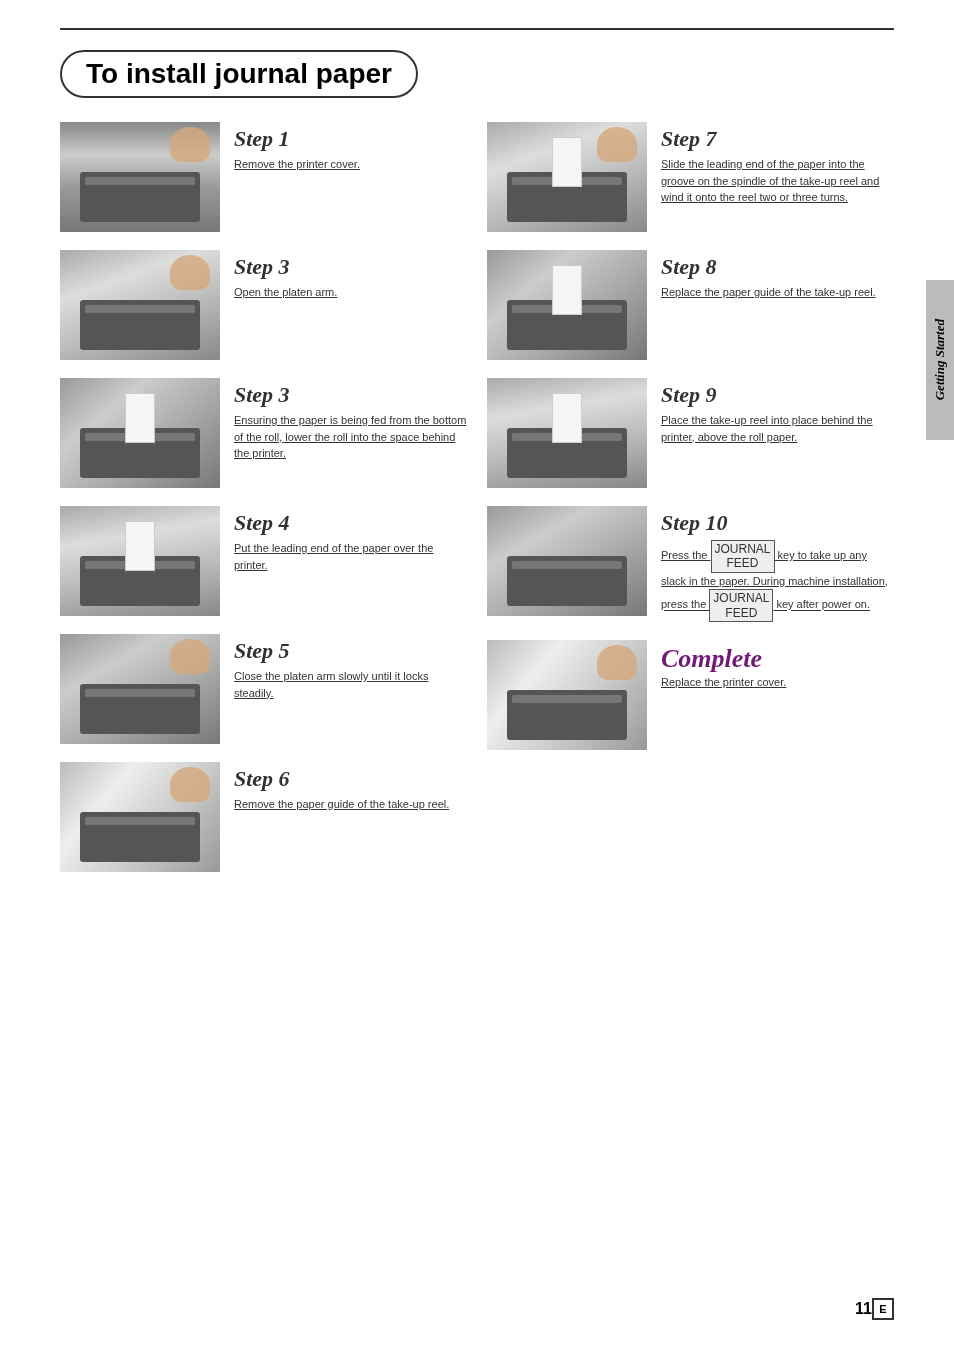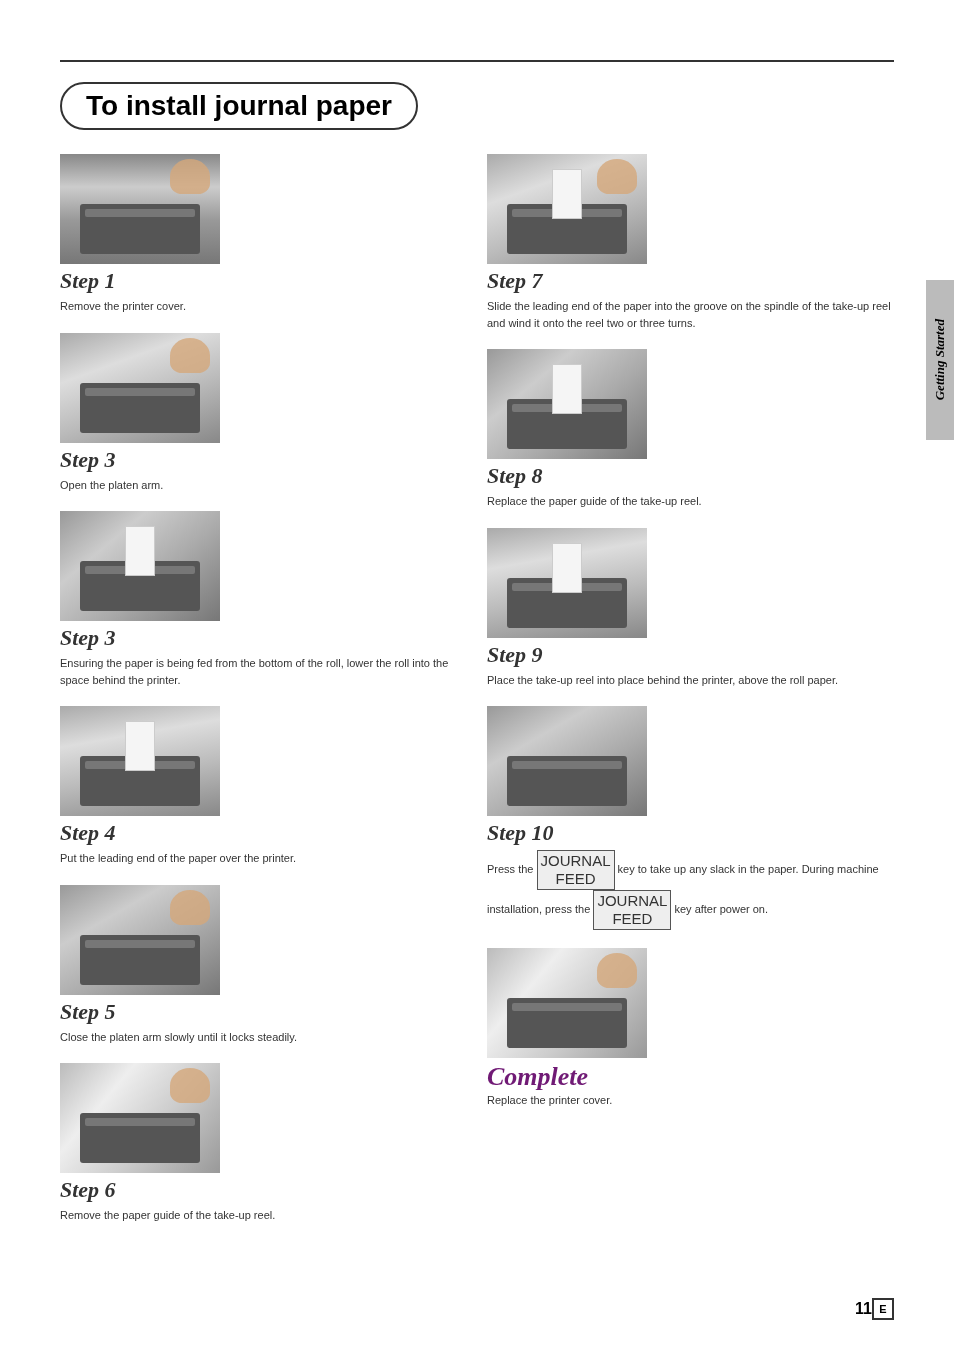--- a/index.html
+++ b/index.html
@@ -9,21 +9,21 @@
       background: #fff;
       width: 954px;
       min-height: 1350px;
       position: relative;
       overflow-x: hidden;
     }
 
     .page-container {
       width: 954px;
       min-height: 1350px;
-      padding: 60px 60px 40px 60px;
+      padding: 28px 60px 40px 60px;
       position: relative;
     }
 
     .top-rule {
       border: none;
       border-top: 2px solid #333;
       margin-bottom: 20px;
     }
 
     .title-wrapper {
@@ -37,23 +37,23 @@
 
     .page-title {
       font-size: 28px;
       font-weight: 900;
       font-family: Arial, sans-serif;
       color: #000;
     }
 
     .step-item {
       display: flex;
-      flex-direction: column;
       align-items: flex-start;
       margin-bottom: 18px;
+      gap: 14px;
     }
 
     .step-image {
       width: 160px;
       height: 110px;
       background: #d0d0d0;
       flex-shrink: 0;
       display: flex;
       align-items: center;
       justify-content: center;
@@ -158,20 +158,21 @@
       color: #333;
       margin-bottom: 4px;
       font-family: Georgia, serif;
     }
 
     .step-desc {
       font-size: 11px;
       color: #333;
       line-height: 1.5;
       font-family: Arial, sans-serif;
+      text-decoration: underline;
     }
 
     
     .sidebar-tab {
       position: absolute;
       right: 0;
       top: 280px;
       width: 28px;
       height: 160px;
       background: #bbb;
@@ -217,21 +218,21 @@
       font-size: 11px;
       font-weight: 700;
     }
 
     
     .key-btn {
       display: inline-block;
       border: 1px solid #555;
       background: #eee;
       padding: 1px 3px;
-      font-size: 15px;
+      font-size: 12px;
       line-height: 1.2;
       vertical-align: middle;
       text-align: center;
       white-space: nowrap;
     }
 
     .column-left {
       padding-right: 10px;
     }
     .column-right {

